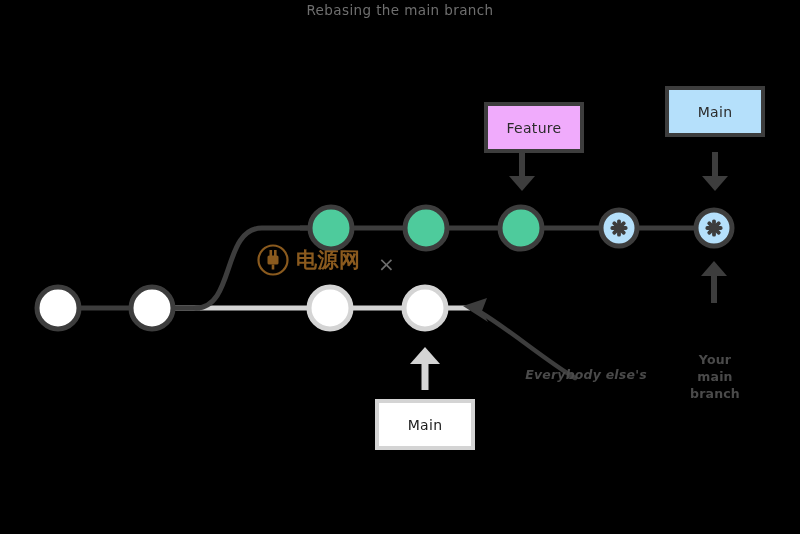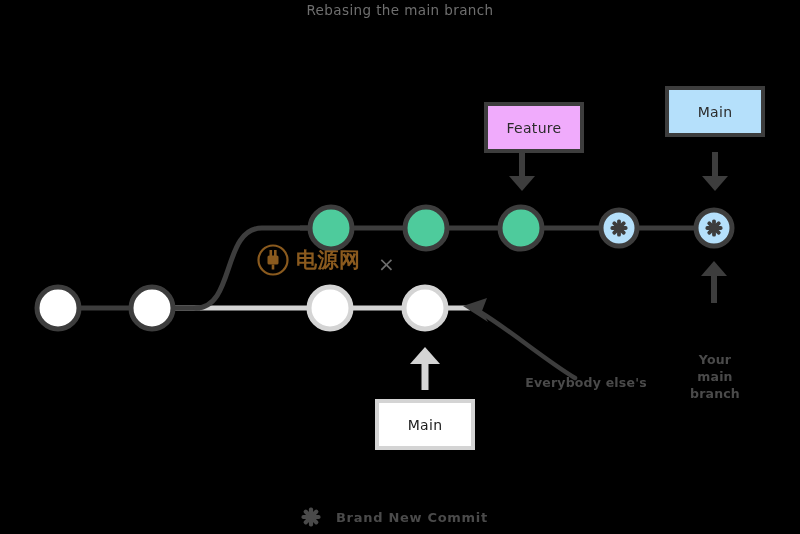--- a/index.html
+++ b/index.html
@@ -88,22 +88,23 @@
     letter-spacing: 0.2px;
     text-align: center;
     font-weight: 600;
   }
   #your-main-branch-note {
     left: 672px; top: 311px;
     width: 86px;
     margin-top: 40px;
   }
   #everybody-else-note {
-    left: 505px; top: 374px;
+    left: 505px; top: 366px;
     width: 162px;
+    font-style: italic;
   }
 
   
   #legend {
     position: absolute;
     left: 300px; top: 506px;
     display: flex;
     align-items: center;
     gap: 14px;
   }
@@ -243,32 +244,20 @@
   <div class="annot" id="your-main-branch-note">
     <div>Your</div>
     <div>main</div>
     <div>branch</div>
   </div>
 
   <div class="annot" id="everybody-else-note">
     <div>Everybody else's</div>
   </div>
 
-  <div id="legend">
-    <svg width="22" height="22" viewBox="0 0 22 22">
-      <g fill="#4a4a4a" transform="translate(11,11)">
-        <rect x="-2.1" y="-9.5" width="4.2" height="19" rx="1.8"></rect>
-        <rect x="-2.1" y="-9.5" width="4.2" height="19" rx="1.8" transform="rotate(45)"></rect>
-        <rect x="-2.1" y="-9.5" width="4.2" height="19" rx="1.8" transform="rotate(90)"></rect>
-        <rect x="-2.1" y="-9.5" width="4.2" height="19" rx="1.8" transform="rotate(135)"></rect>
-        <circle cx="0" cy="0" r="4.2"></circle>
-      </g>
-    </svg>
-    <span id="legend-label">Brand New Commit</span>
-  </div>
 
   <div class="watermark" id="watermark-dianyuanwang">
     <svg width="34" height="34" viewBox="0 0 34 34">
       <circle cx="17" cy="17" r="14.5" fill="none" stroke="#8a5a1e" stroke-width="2.2"></circle>
       <rect x="13.5" y="7" width="2.6" height="6" fill="#8a5a1e"></rect>
       <rect x="18" y="7" width="2.6" height="6" fill="#8a5a1e"></rect>
       <rect x="11.5" y="12.5" width="11" height="9" rx="1.6" fill="#8a5a1e"></rect>
       <rect x="15.7" y="21.5" width="2.6" height="5" fill="#8a5a1e"></rect>
     </svg>
     <span class="wm-text-orange">电源网</span>

